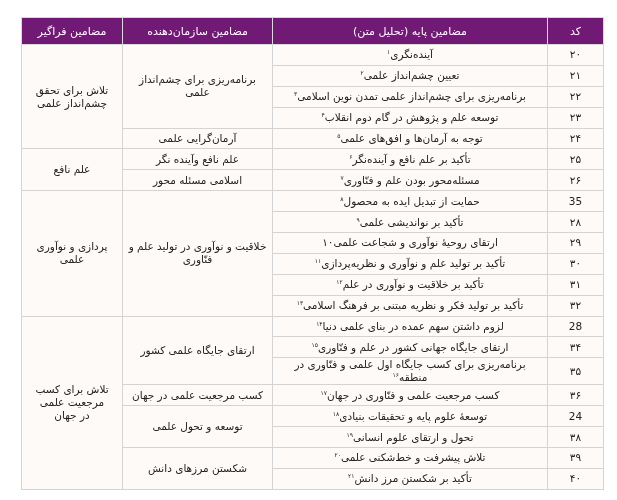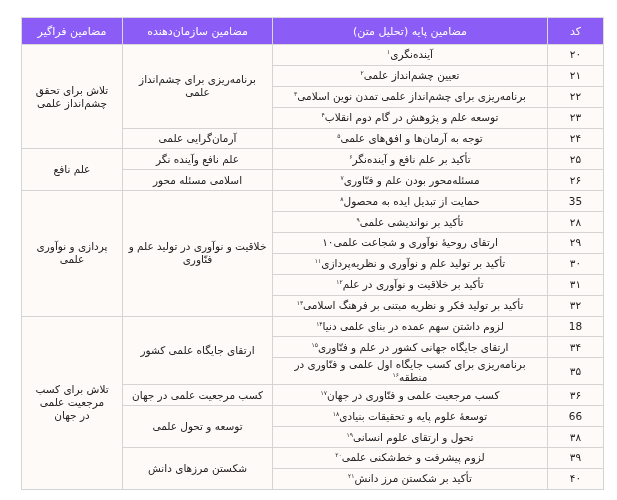--- a/index.html
+++ b/index.html
@@ -8,21 +8,21 @@
   table {
     border-collapse: collapse;
     width: 582px;
     direction: rtl;
     font-family: "DejaVu Sans", sans-serif;
     font-size: 10.5px;
     color: #222;
     table-layout: fixed;
   }
   th {
-    background: #8b5cf6;
+    background: #701a75;
     color: #ffffff;
     font-weight: normal;
     height: 26px;
     border: 1px solid #d9d9d9;
     font-size: 11px;
     padding: 0;
   }
   td {
     background: #fdfaf8;
     border: 1px solid #d4d4d4;
@@ -112,50 +112,50 @@
         </tr>
         <tr>
           <td>۳۱</td>
           <td><span>تأکید بر خلاقیت و نوآوری در علم</span><sup>۱۲</sup></td>
         </tr>
         <tr>
           <td>۳۲</td>
           <td><span>تأکید بر تولید فکر و نظریه مبتنی بر فرهنگ اسلامی</span><sup>۱۳</sup></td>
         </tr>
         <tr>
-          <td>18</td>
+          <td>28</td>
           <td><span>لزوم داشتن سهم عمده در بنای علمی دنیا</span><sup>۱۴</sup></td>
           <td rowspan="3">ارتقای جایگاه علمی کشور</td>
           <td rowspan="8" style="padding: 16px 12px;">تلاش برای کسب مرجعیت علمی در جهان</td>
         </tr>
         <tr>
           <td>۳۴</td>
           <td><span>ارتقای جایگاه جهانی کشور در علم و فنّاوری</span><sup>۱۵</sup></td>
         </tr>
         <tr>
           <td>۳۵</td>
           <td><span>برنامه‌ریزی برای کسب جایگاه اول علمی و فنّاوری در منطقه</span><sup>۱۶</sup></td>
         </tr>
         <tr>
           <td>۳۶</td>
           <td><span>کسب مرجعیت علمی و فنّاوری در جهان</span><sup>۱۷</sup></td>
           <td rowspan="1">کسب مرجعیت علمی در جهان</td>
         </tr>
         <tr>
-          <td>66</td>
+          <td>24</td>
           <td><span>توسعهٔ علوم پایه و تحقیقات بنیادی</span><sup>۱۸</sup></td>
           <td rowspan="2">توسعه و تحول علمی</td>
         </tr>
         <tr>
           <td>۳۸</td>
           <td><span>تحول و ارتقای علوم انسانی</span><sup>۱۹</sup></td>
         </tr>
         <tr>
           <td>۳۹</td>
-          <td><span>لزوم پیشرفت و خط‌شکنی علمی</span><sup>۲۰</sup></td>
+          <td><span>تلاش پیشرفت و خط‌شکنی علمی</span><sup>۲۰</sup></td>
           <td rowspan="2">شکستن مرزهای دانش</td>
         </tr>
         <tr>
           <td>۴۰</td>
           <td><span>تأکید بر شکستن مرز دانش</span><sup>۲۱</sup></td>
         </tr>
       </tbody>
 </table>
 </div>
 

